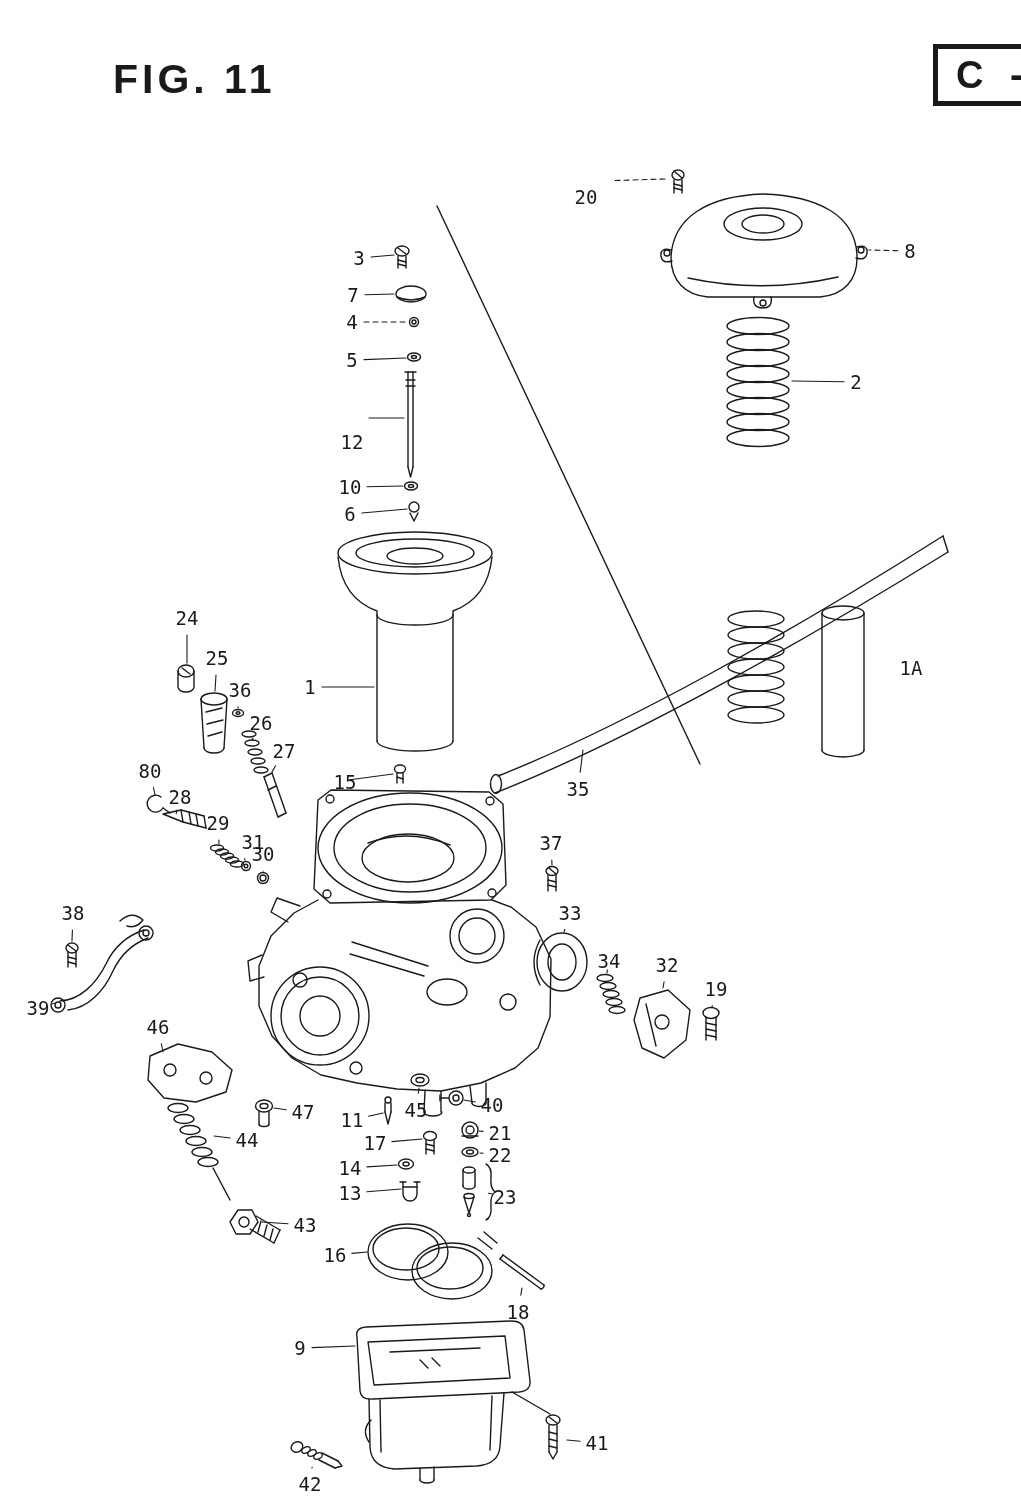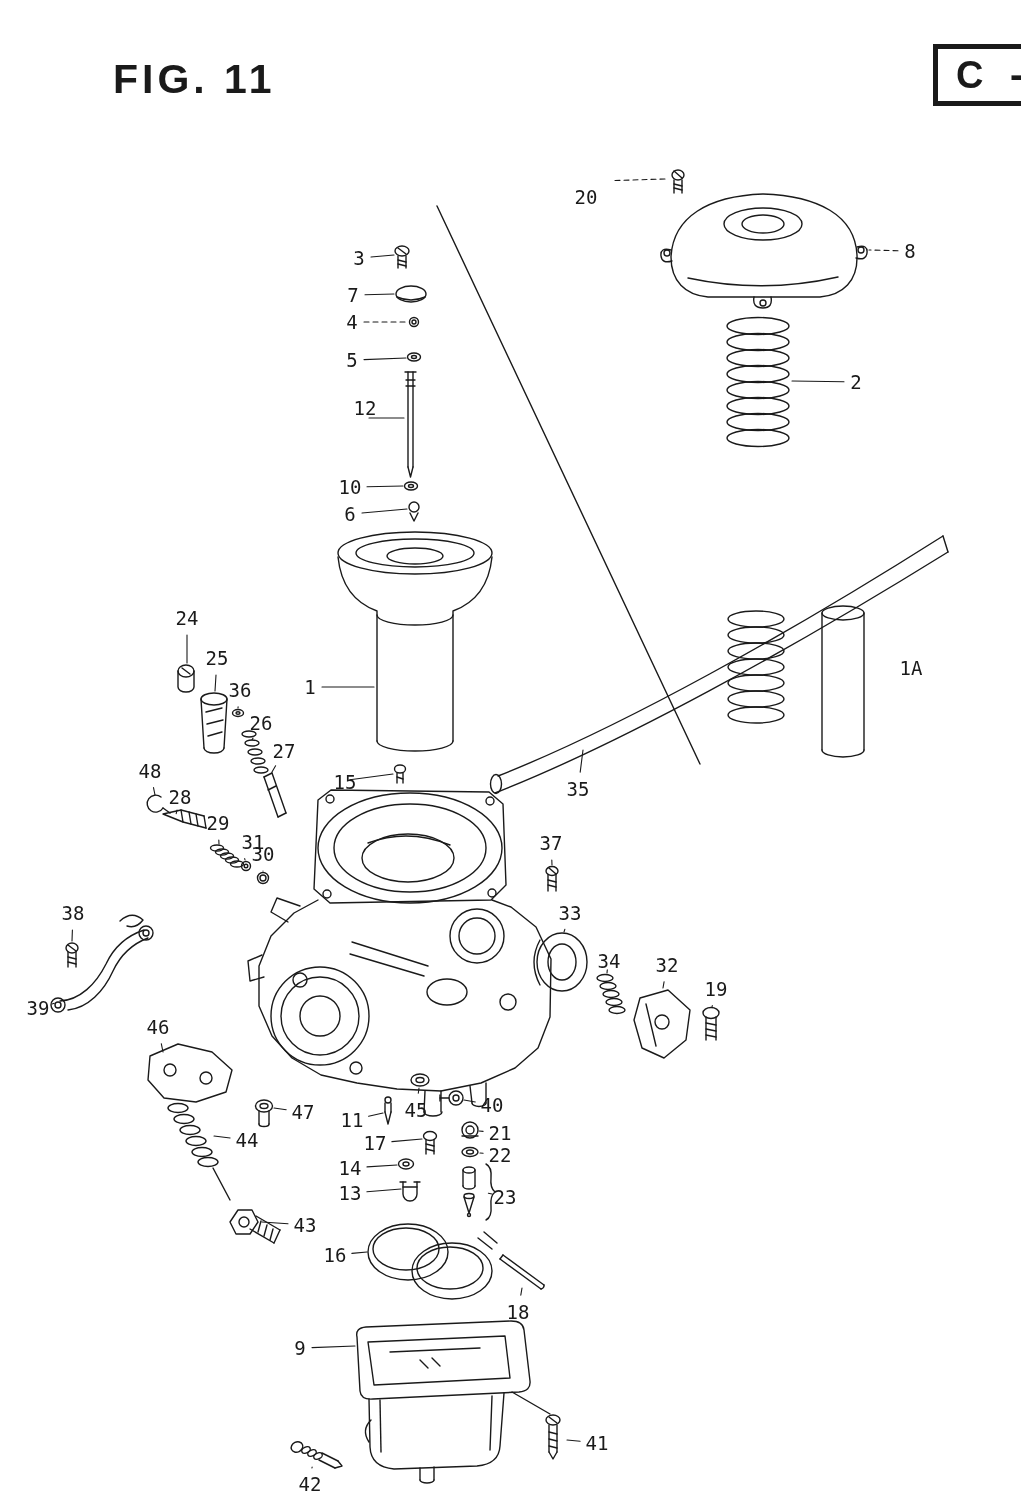--- a/index.html
+++ b/index.html
@@ -505,32 +505,32 @@
       </g>
   </svg>
 
   <div id="callout-layer">
       <span class="callout" style="left: 586px; top: 181px; margin-top: 16px;">20</span>
       <span class="callout" style="left: 910px; top: 251px;">8</span>
       <span class="callout" style="left: 359px; top: 258px;">3</span>
       <span class="callout" style="left: 353px; top: 295px;">7</span>
       <span class="callout" style="left: 352px; top: 322px;">4</span>
       <span class="callout" style="left: 352px; top: 360px;">5</span>
-      <span class="callout" style="left: 352px; top: 408px; margin-left: 13px;">12</span>
+      <span class="callout" style="left: 352px; top: 442px;">12</span>
       <span class="callout" style="left: 856px; top: 382px;">2</span>
       <span class="callout" style="left: 350px; top: 487px;">10</span>
       <span class="callout" style="left: 350px; top: 514px;">6</span>
       <span class="callout" style="left: 310px; top: 687px;">1</span>
       <span class="callout" style="left: 911px; top: 668px;">1A</span>
       <span class="callout" style="left: 187px; top: 618px;">24</span>
       <span class="callout" style="left: 217px; top: 658px;">25</span>
       <span class="callout" style="left: 240px; top: 690px;">36</span>
       <span class="callout" style="left: 261px; top: 723px;">26</span>
       <span class="callout" style="left: 284px; top: 751px;">27</span>
-      <span class="callout" style="left: 150px; top: 771px;">48</span>
+      <span class="callout" style="left: 150px; top: 771px;">80</span>
       <span class="callout" style="left: 180px; top: 797px;">28</span>
       <span class="callout" style="left: 218px; top: 823px;">29</span>
       <span class="callout" style="left: 253px; top: 842px; text-align: right;">31</span>
       <span class="callout" style="left: 263px; top: 854px;">30</span>
       <span class="callout" style="left: 333px; top: 782px; margin-left: 12px;">15</span>
       <span class="callout" style="left: 578px; top: 789px;">35</span>
       <span class="callout" style="left: 551px; top: 843px;">37</span>
       <span class="callout" style="left: 570px; top: 913px;">33</span>
       <span class="callout" style="left: 609px; top: 953px; margin-top: 8px;">34</span>
       <span class="callout" style="left: 667px; top: 965px;">32</span>

